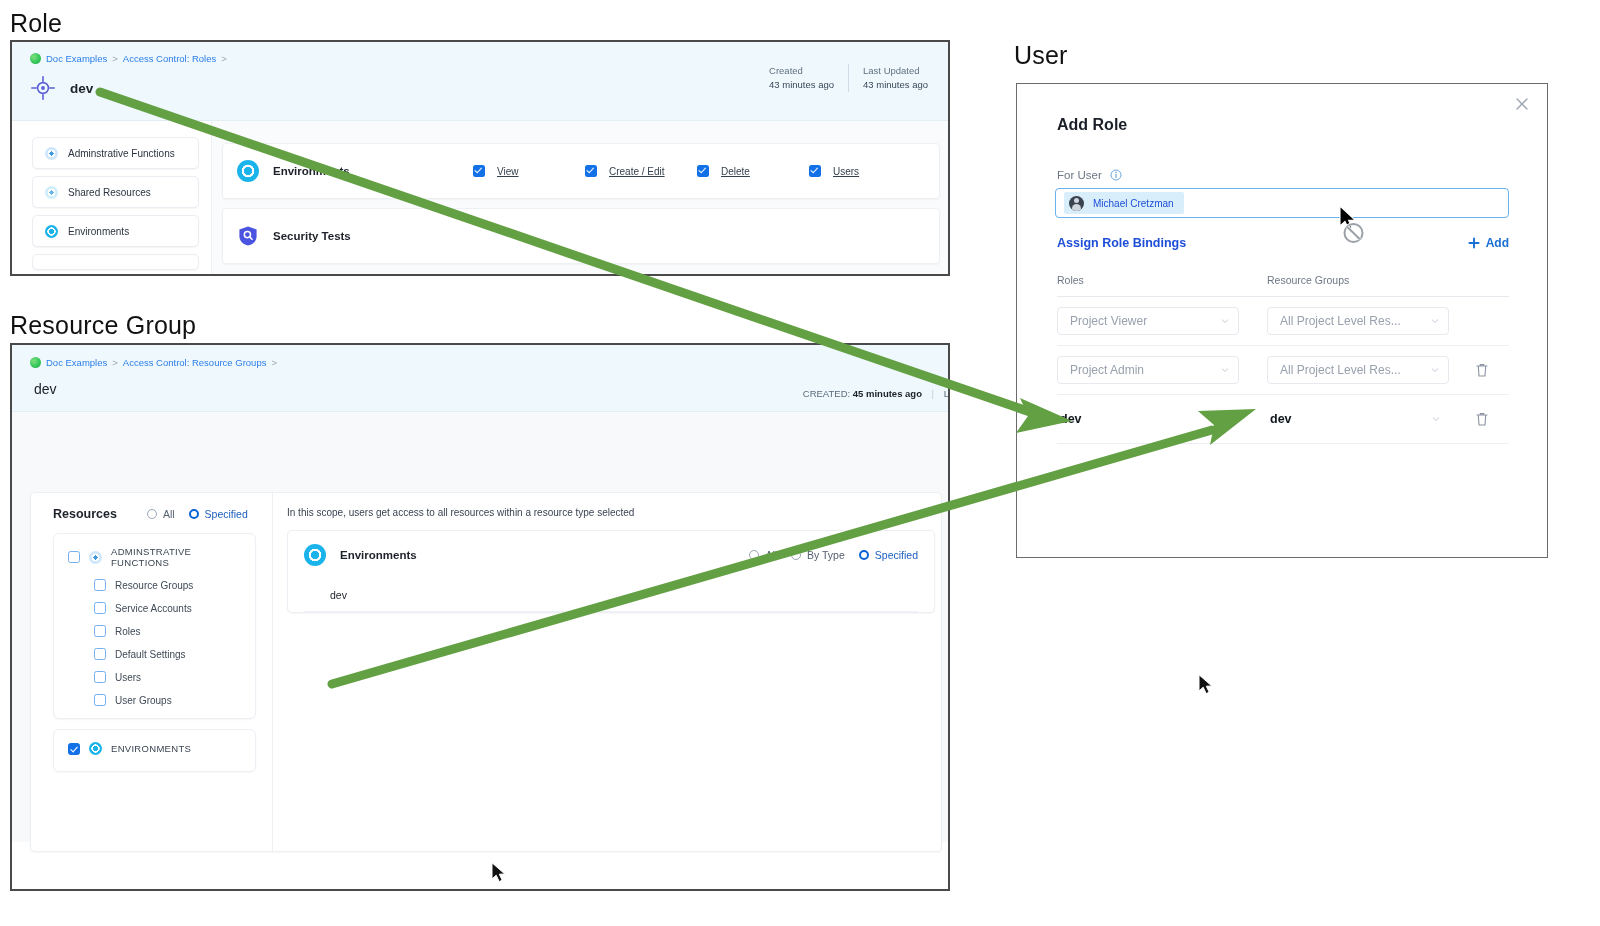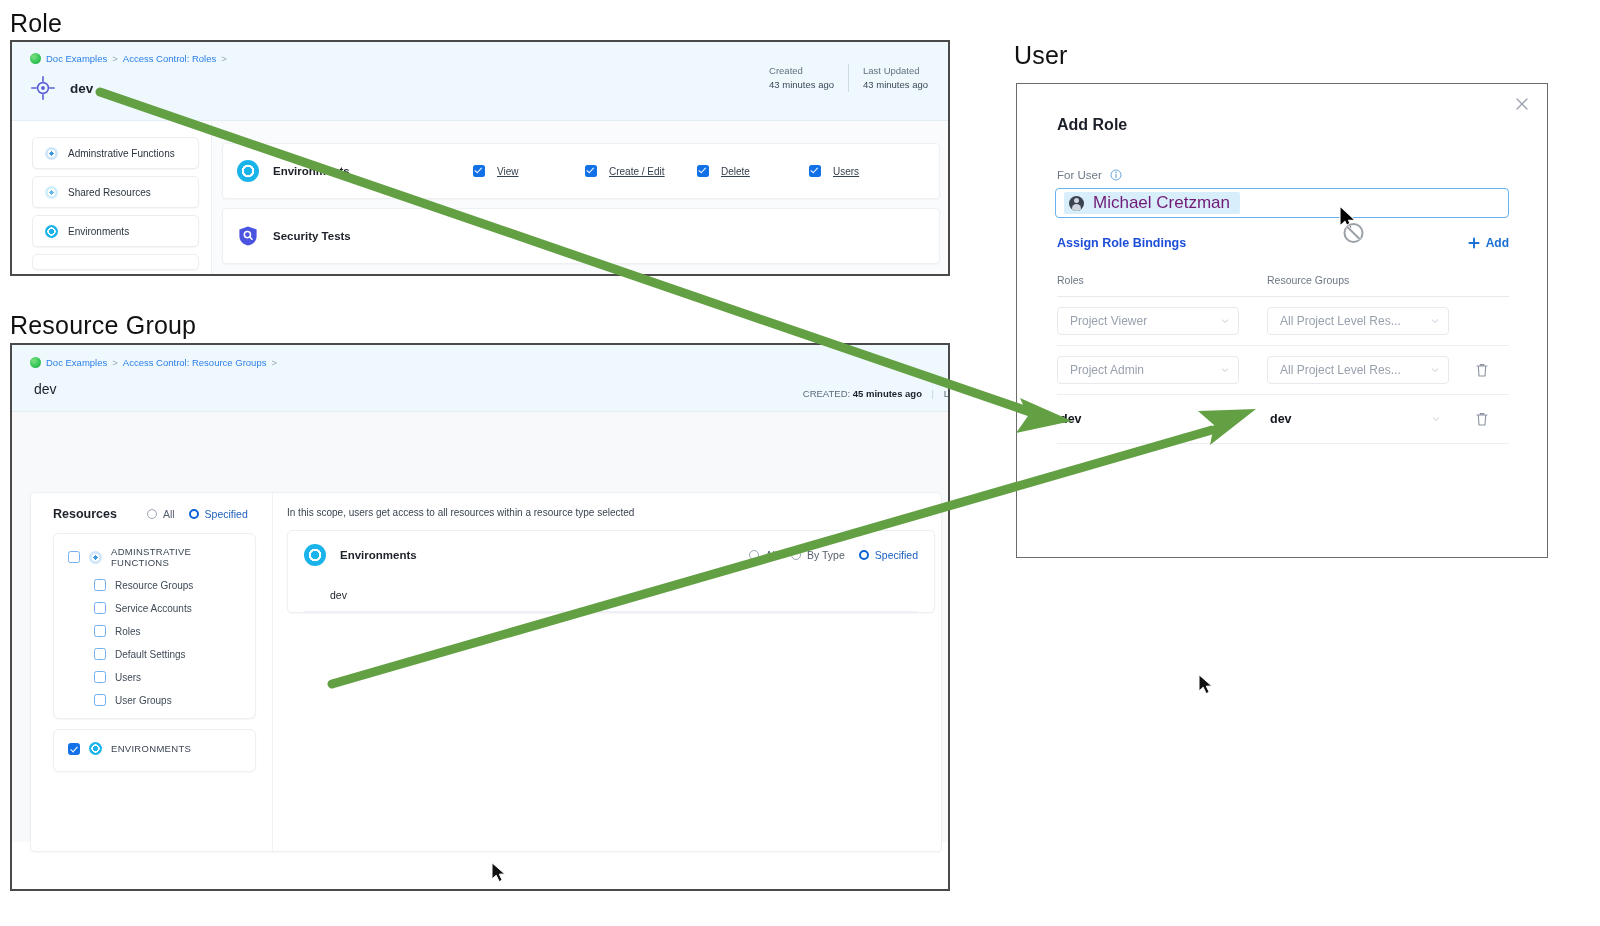--- a/index.html
+++ b/index.html
@@ -206,21 +206,21 @@
     background:#3a4450;position:relative;overflow:hidden;
   }
   .avatar:after{
     content:"";position:absolute;left:3px;top:8.5px;width:9px;height:9px;
     border-radius:50%;background:#cfd6de;
   }
   .avatar:before{
     content:"";position:absolute;left:5px;top:2.5px;width:5px;height:5px;
     border-radius:50%;background:#cfd6de;
   }
-  .user-nm{font-size:17px;color:#701a75;}
+  .user-nm{font-size:10px;color:#1d4ed8;}
   .arb{position:absolute;left:40px;top:152px;font-size:12.5px;font-weight:700;color:#1d4ed8;}
   .add-btn{position:absolute;right:38px;top:152px;font-size:12px;font-weight:700;color:#1a6fd4;display:flex;align-items:center;gap:6px;}
   .tbl{position:absolute;left:40px;right:38px;top:190px;}
   .tbl .thead{display:flex;font-size:10.5px;color:#6d7785;padding-bottom:10px;border-bottom:1px solid #e6e9ed;}
   .tbl .thead .c1{width:210px;}
   .tr{display:flex;align-items:center;height:48px;border-bottom:1px solid #eceff3;}
   .tr .c1{width:210px;}
   .tr .c2{width:186px;}
   .tr .c3{flex:1;display:flex;justify-content:flex-end;padding-right:20px;}
   .sel-box{

